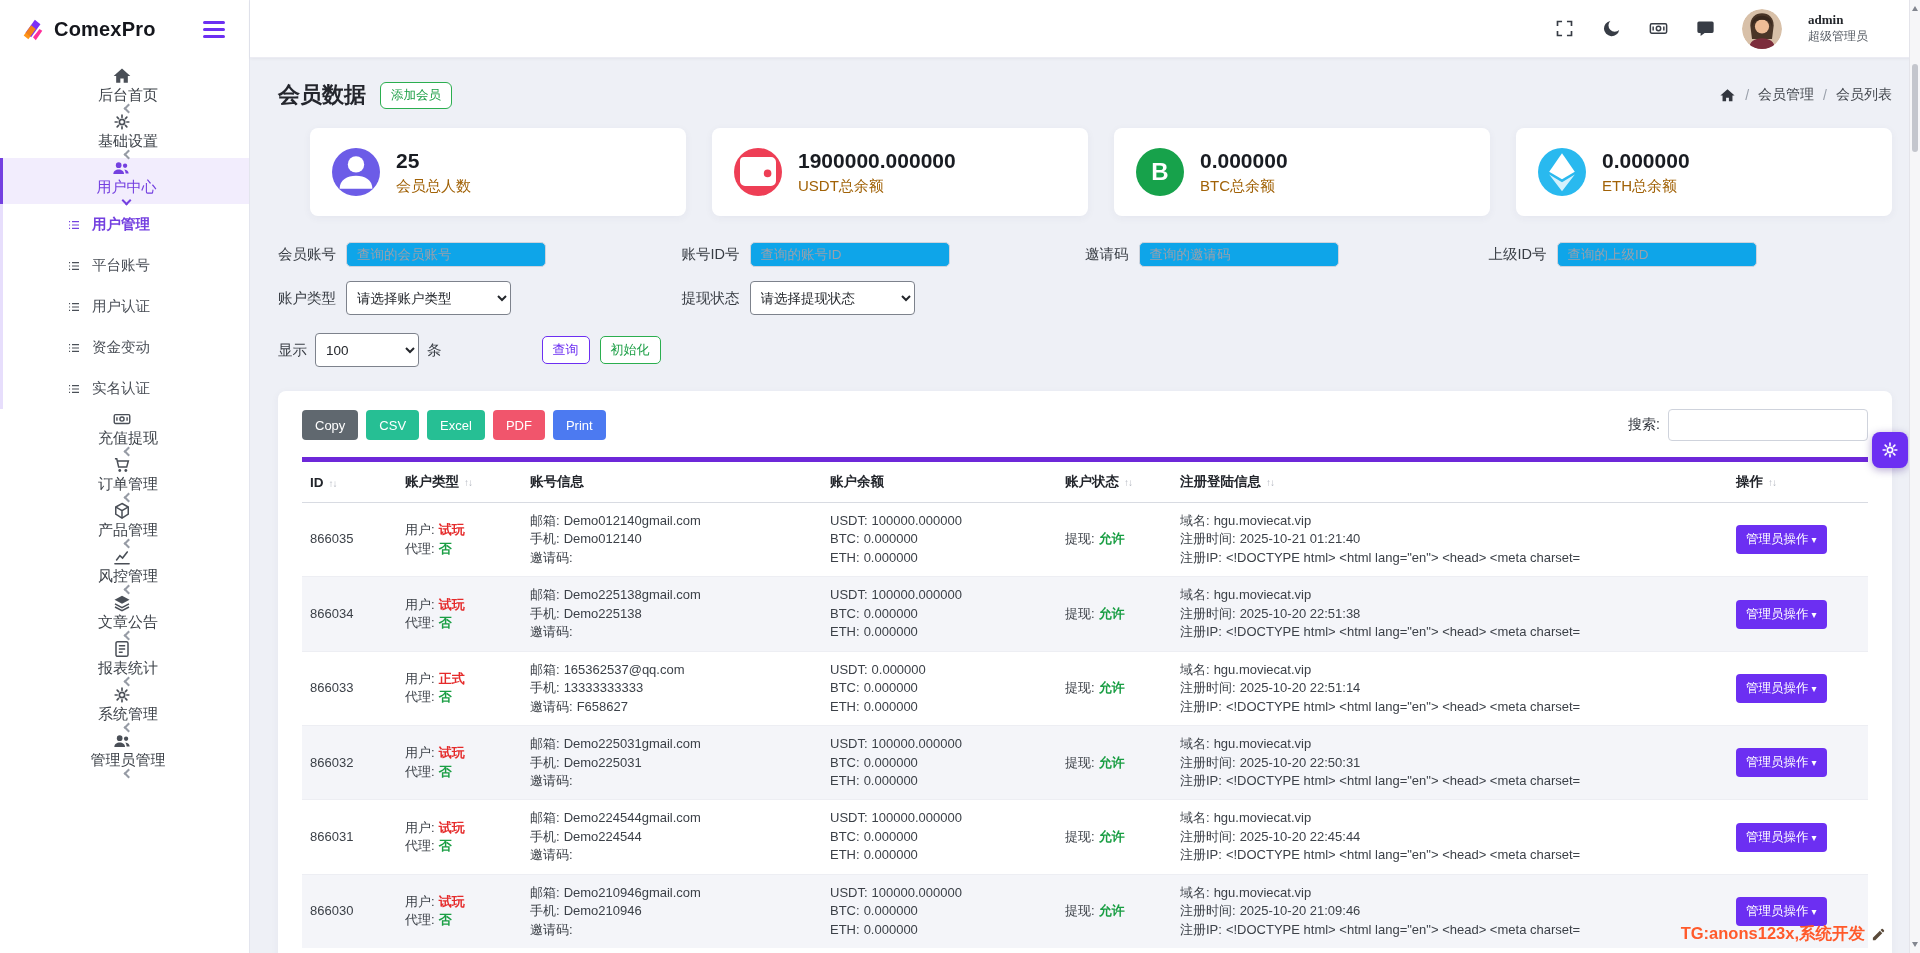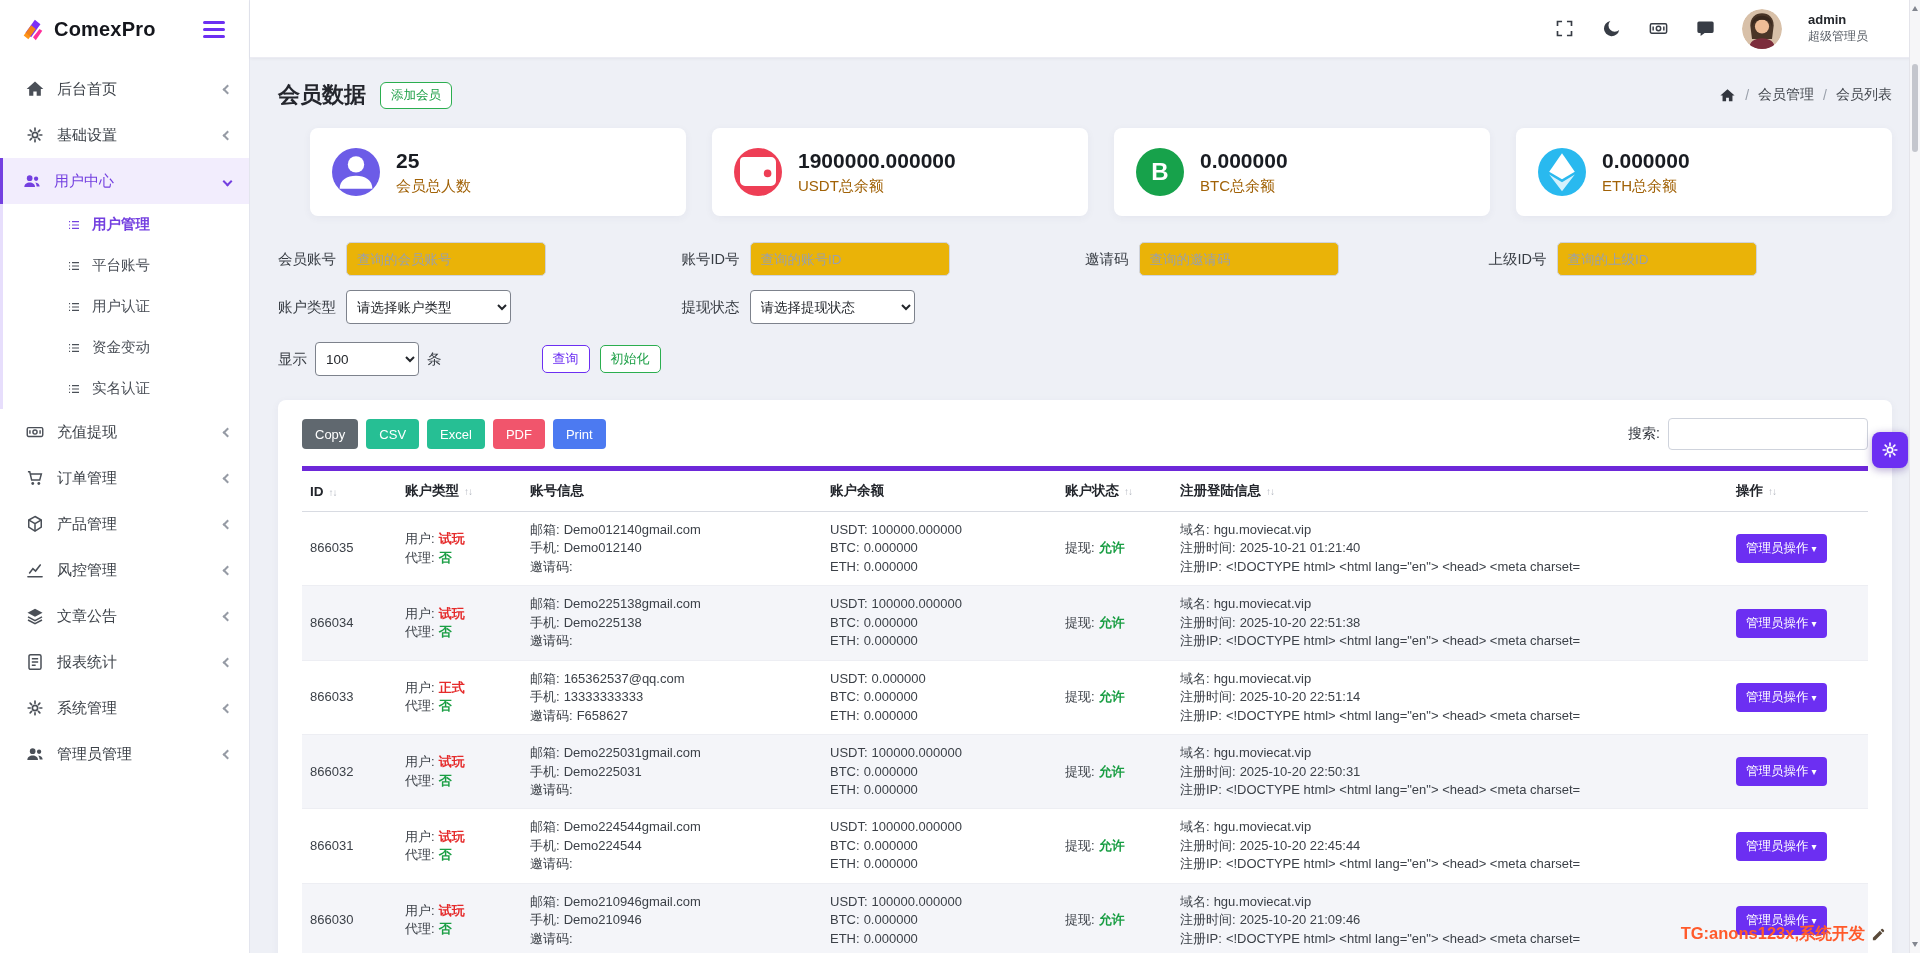--- a/index.html
+++ b/index.html
@@ -19,40 +19,40 @@
   .app{display:flex;height:100%;justify-content:center;}
 
   
   .sidebar{width:250px;flex-shrink:0;background:#fff;border-right:1px solid var(--border);}
   .side-header{height:58px;display:flex;align-items:center;justify-content:space-between;padding:0 20px;}
   .logo{display:flex;align-items:center;gap:8px;}
   .logo-text{font-size:20px;font-weight:bold;color:#14161c;letter-spacing:.2px;}
   .burger{display:flex;flex-direction:column;gap:4px;cursor:pointer;padding:4px;}
   .burger span{width:22px;height:3px;background:var(--purple);border-radius:2px;}
   .side-nav{padding-top:8px;}
-  .side-item{height:46px;display:flex;align-items:center;padding:0 18px 0 22px;font-size:15px;color:#3d4249;cursor:pointer;border-left:3px solid transparent;}
+  .side-item{height:46px;display:flex;align-items:center;padding:0 18px 0 22px;font-size:15px;color:#3d4249;cursor:pointer;border-left:3px solid transparent;flex-direction:column;}
   .side-item .s-icon{width:20px;height:20px;margin-right:12px;color:#4a4f57;display:inline-flex;flex-shrink:0;}
   .side-item .s-label{flex:1;}
   .chev{width:7px;height:7px;border-left:2px solid #969ba5;border-bottom:2px solid #969ba5;display:inline-block;}
   .chev.left{transform:rotate(45deg);}
   .chev.down{transform:rotate(-45deg);}
   .side-item.active{background:#f2edfd;color:var(--purple-nav);border-left-color:var(--purple-nav);padding-left:19px;}
   .side-item.active .s-icon{color:var(--purple-nav);}
   .side-item.active .chev{border-color:var(--purple-nav);}
   .submenu{border-left:3px solid #e7defc;}
   .sub-item{height:41px;display:flex;align-items:center;padding-left:28px;font-size:14.5px;color:#4a4f57;cursor:pointer;margin-left:35px;}
   .sub-item .s-icon{width:16px;height:16px;margin-right:10px;display:inline-flex;color:inherit;}
   .sub-item.active{color:var(--purple-nav);font-weight:bold;}
 
   
   .main{flex:1;display:flex;flex-direction:column;min-width:0;}
   .topbar{height:58px;background:#fff;display:flex;align-items:center;justify-content:flex-end;gap:26px;padding-right:52px;border-bottom:1px solid #ececf3;box-shadow:0 1px 3px rgba(20,20,40,.05);}
   .tb-icon{width:21px;height:21px;color:#373c45;cursor:pointer;display:inline-flex;}
   .avatar{width:40px;height:40px;border-radius:50%;overflow:hidden;cursor:pointer;flex-shrink:0;}
-  .user-meta{line-height:1.3;}
+  .user-meta{line-height:1.3;font-family:Liberation Serif, serif;}
   .user-meta .nm{font-weight:bold;font-size:13px;color:#23262b;}
   .user-meta .rl{font-size:12px;color:#555b63;}
 
   
   .content{flex:1;padding:22px 28px 0 28px;overflow:hidden;}
   .page-head{display:flex;align-items:center;}
   .page-title{font-size:22px;font-weight:600;color:#24262d;margin:0;}
   .add-btn{margin-left:14px;border:1px solid #2bae4f;color:var(--green);background:#fff;border-radius:6px;font-size:12.5px;padding:4px 10px;cursor:pointer;font-family:inherit;}
   .crumbs{margin-left:auto;display:flex;align-items:center;gap:9px;font-size:14px;color:#44484f;}
   .crumb-home{width:17px;height:17px;display:inline-flex;color:#33373f;cursor:pointer;}
@@ -67,21 +67,21 @@
   .ic-purple{background:#6c5ce7;} .ic-red{background:#ee3e55;} .ic-green{background:#17a24b;} .ic-cyan{background:#29b9ef;}
   .stat-val{font-size:21px;font-weight:bold;color:#191c22;line-height:1.2;}
   .stat-lbl{font-size:15px;color:#a16207;margin-top:3px;}
 
   
   .filters{margin-top:26px;}
   .f-row{display:grid;grid-template-columns:repeat(4,1fr);align-items:center;}
   .f-row + .f-row{margin-top:14px;}
   .fgroup{display:flex;align-items:center;}
   .flabel{font-size:14.5px;color:#383d44;margin-right:10px;white-space:nowrap;}
-  .f-input{width:200px;height:34px;border:1px solid #cfd3dc;border-radius:5px;padding:0 10px;font-size:13.5px;color:#333;background:#eab308;font-family:inherit;}
+  .f-input{width:200px;height:25px;border:1px solid #cfd3dc;border-radius:5px;padding:0 10px;font-size:13.5px;color:#333;background:#0ea5e9;font-family:inherit;}
   .f-input::placeholder{color:#9aa0ab;}
   select.f-select{height:34px;min-width:165px;border:1px solid #7d828c;border-radius:4px;font-size:13.5px;padding:0 6px;background:#fff;color:#23262b;font-family:inherit;}
   .row3{display:flex;align-items:center;margin-top:18px;}
   .row3 .flabel{margin-right:8px;}
   select.f-select.small{min-width:104px;margin-right:8px;}
   .suffix{font-size:14.5px;color:#383d44;}
   .btn-outline{background:#fff;border-radius:5px;font-size:13px;padding:4px 10px;cursor:pointer;font-family:inherit;}
   .btn-query{border:1px solid var(--purple);color:var(--purple);margin-left:100px;}
   .btn-reset{border:1px solid #2bae4f;color:var(--green);margin-left:10px;}
 

